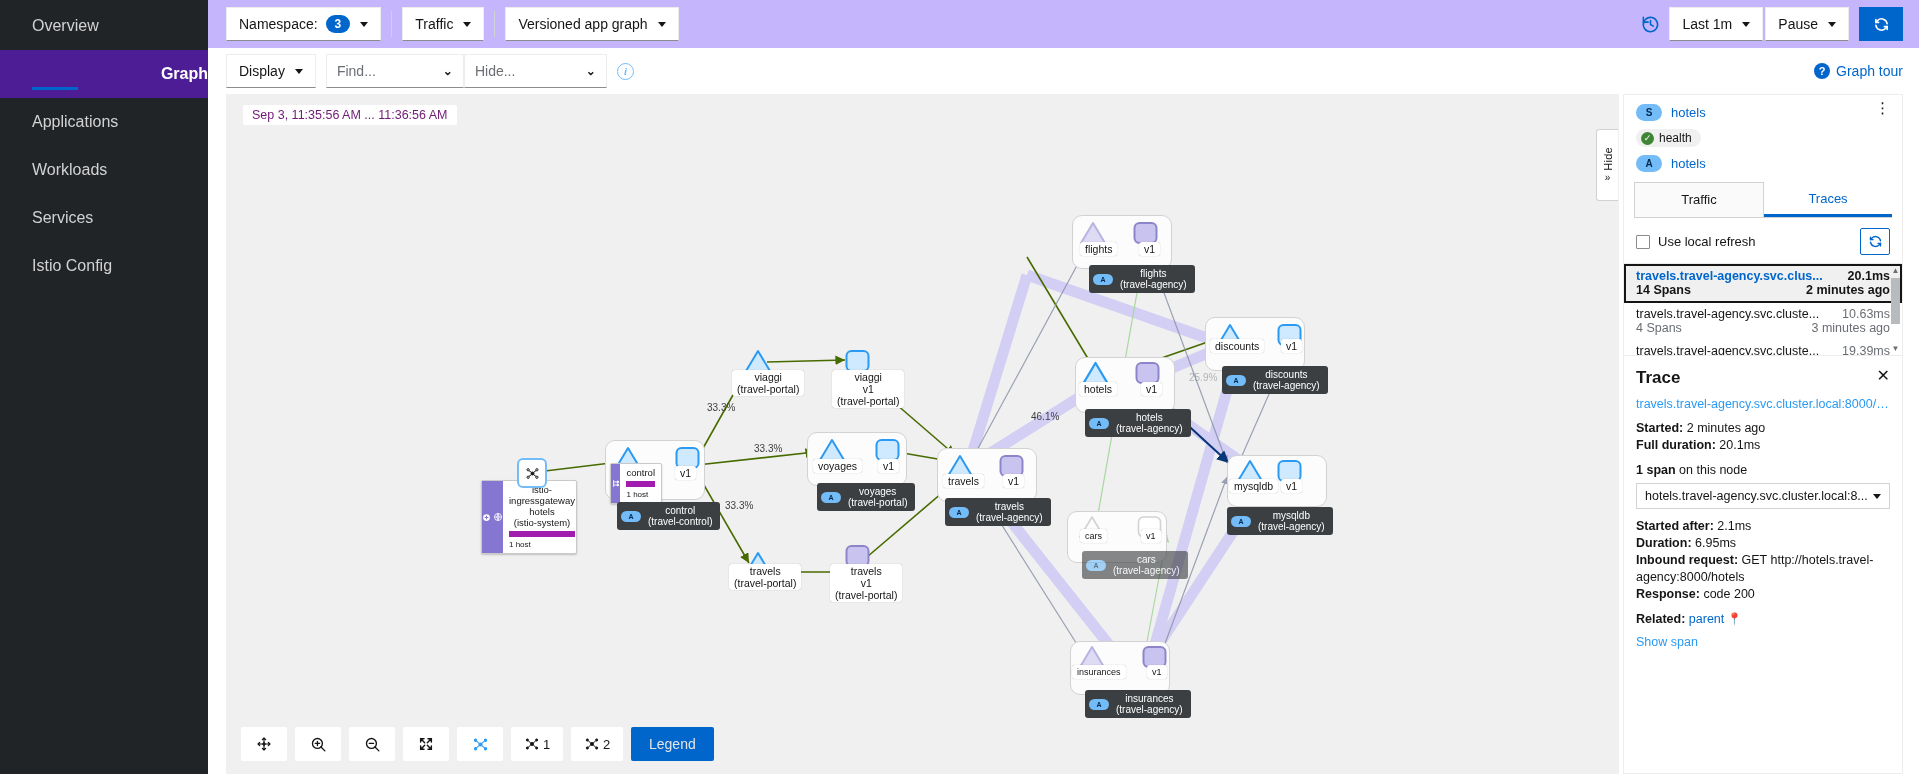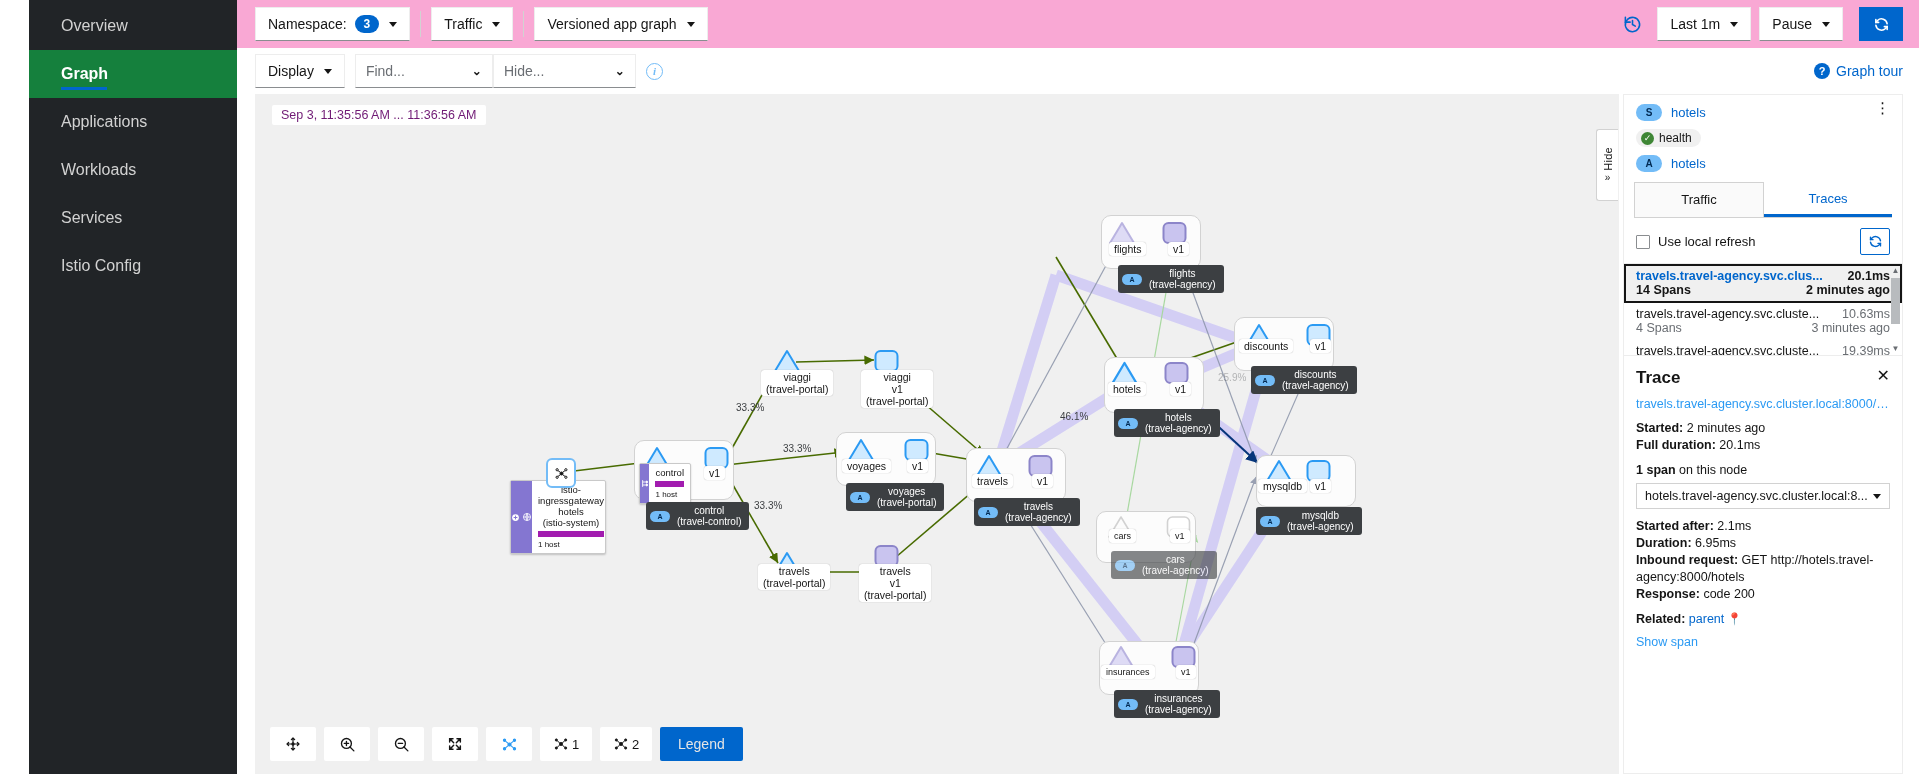--- a/index.html
+++ b/index.html
@@ -3,57 +3,57 @@
 <meta charset="utf-8">
 <style>
   * { box-sizing: border-box; margin:0; padding:0; }
   html,body { width:1919px; height:774px; overflow:hidden; }
   body {
     font-family: "Liberation Sans", sans-serif;
     font-size: 14px;
     color: #151515;
     background: #fff;
   }
-  #app { position:relative; width:1919px; height:600px; display:flex;padding-left:29px; }
+  #app { position:relative; width:1919px; height:600px; display:flex; }
 
   
   .sidebar {
     width:208px; flex:0 0 208px; background:#212427; height:774px;
     padding-top:2px;
   }
   .nav-item {
     height:48px; display:flex; align-items:center; padding-left:32px;
     color:#d2d2d2; font-size:16px; cursor:pointer; position:relative;
   }
-  .nav-item.active { background:#15803d; color:#fff; font-weight:bold; }
+  .nav-item.active { background:#4c1d95; color:#fff; font-weight:bold;justify-content:flex-end; }
   .nav-item.active:after {
     content:""; position:absolute; left:32px; right:auto; bottom:8px;
     width:46px; height:3px; background:#0066cc;
   }
 
   
   .main { flex:1; display:flex; flex-direction:column; height:774px; background:#fff; position:relative; }
 
   .topbar {
     height:48px; display:flex; align-items:center; padding:0 16px 0 18px;
-    background:#f9a8d4; flex:0 0 48px;
+    background:#c4b5fd; flex:0 0 48px;
   }
   .ctrl {
     height:34px; display:flex; align-items:center; gap:8px; padding:0 12px;
     border:1px solid #ededed; border-bottom:1px solid #8a8d90; background:#fff;
     font-size:14px; color:#151515; cursor:pointer; white-space:nowrap;
   }
   .badge-count {
     background:#0066cc; color:#fff; border-radius:10px; font-size:12px;
     padding:1px 9px; font-weight:600; line-height:16px;
   }
   .caret { width:0;height:0;border-left:4px solid transparent;border-right:4px solid transparent;border-top:5px solid #151515; margin-left:2px;}
   .divider-v { width:1px; height:26px; background:#d2d2d2; margin:0 10px; }
 
-  .topbar-right { margin-left:auto; display:flex; align-items:center; gap:8px; }
+  .topbar-right { margin-left:auto; display:flex; align-items:center; gap:2px; }
   .icon-btn-plain { width:34px;height:34px;display:flex;align-items:center;justify-content:center;cursor:pointer;color:#0066cc; }
   .btn-primary {
     background:#0066cc; color:#fff; height:34px; min-width:44px;
     display:flex; align-items:center; justify-content:center; cursor:pointer;
     border:none; margin-left:8px; padding:0 12px;
   }
 
   .secondbar {
     height:46px; display:flex; align-items:center; padding:0 16px 0 18px;
     background:#fff; flex:0 0 46px;

